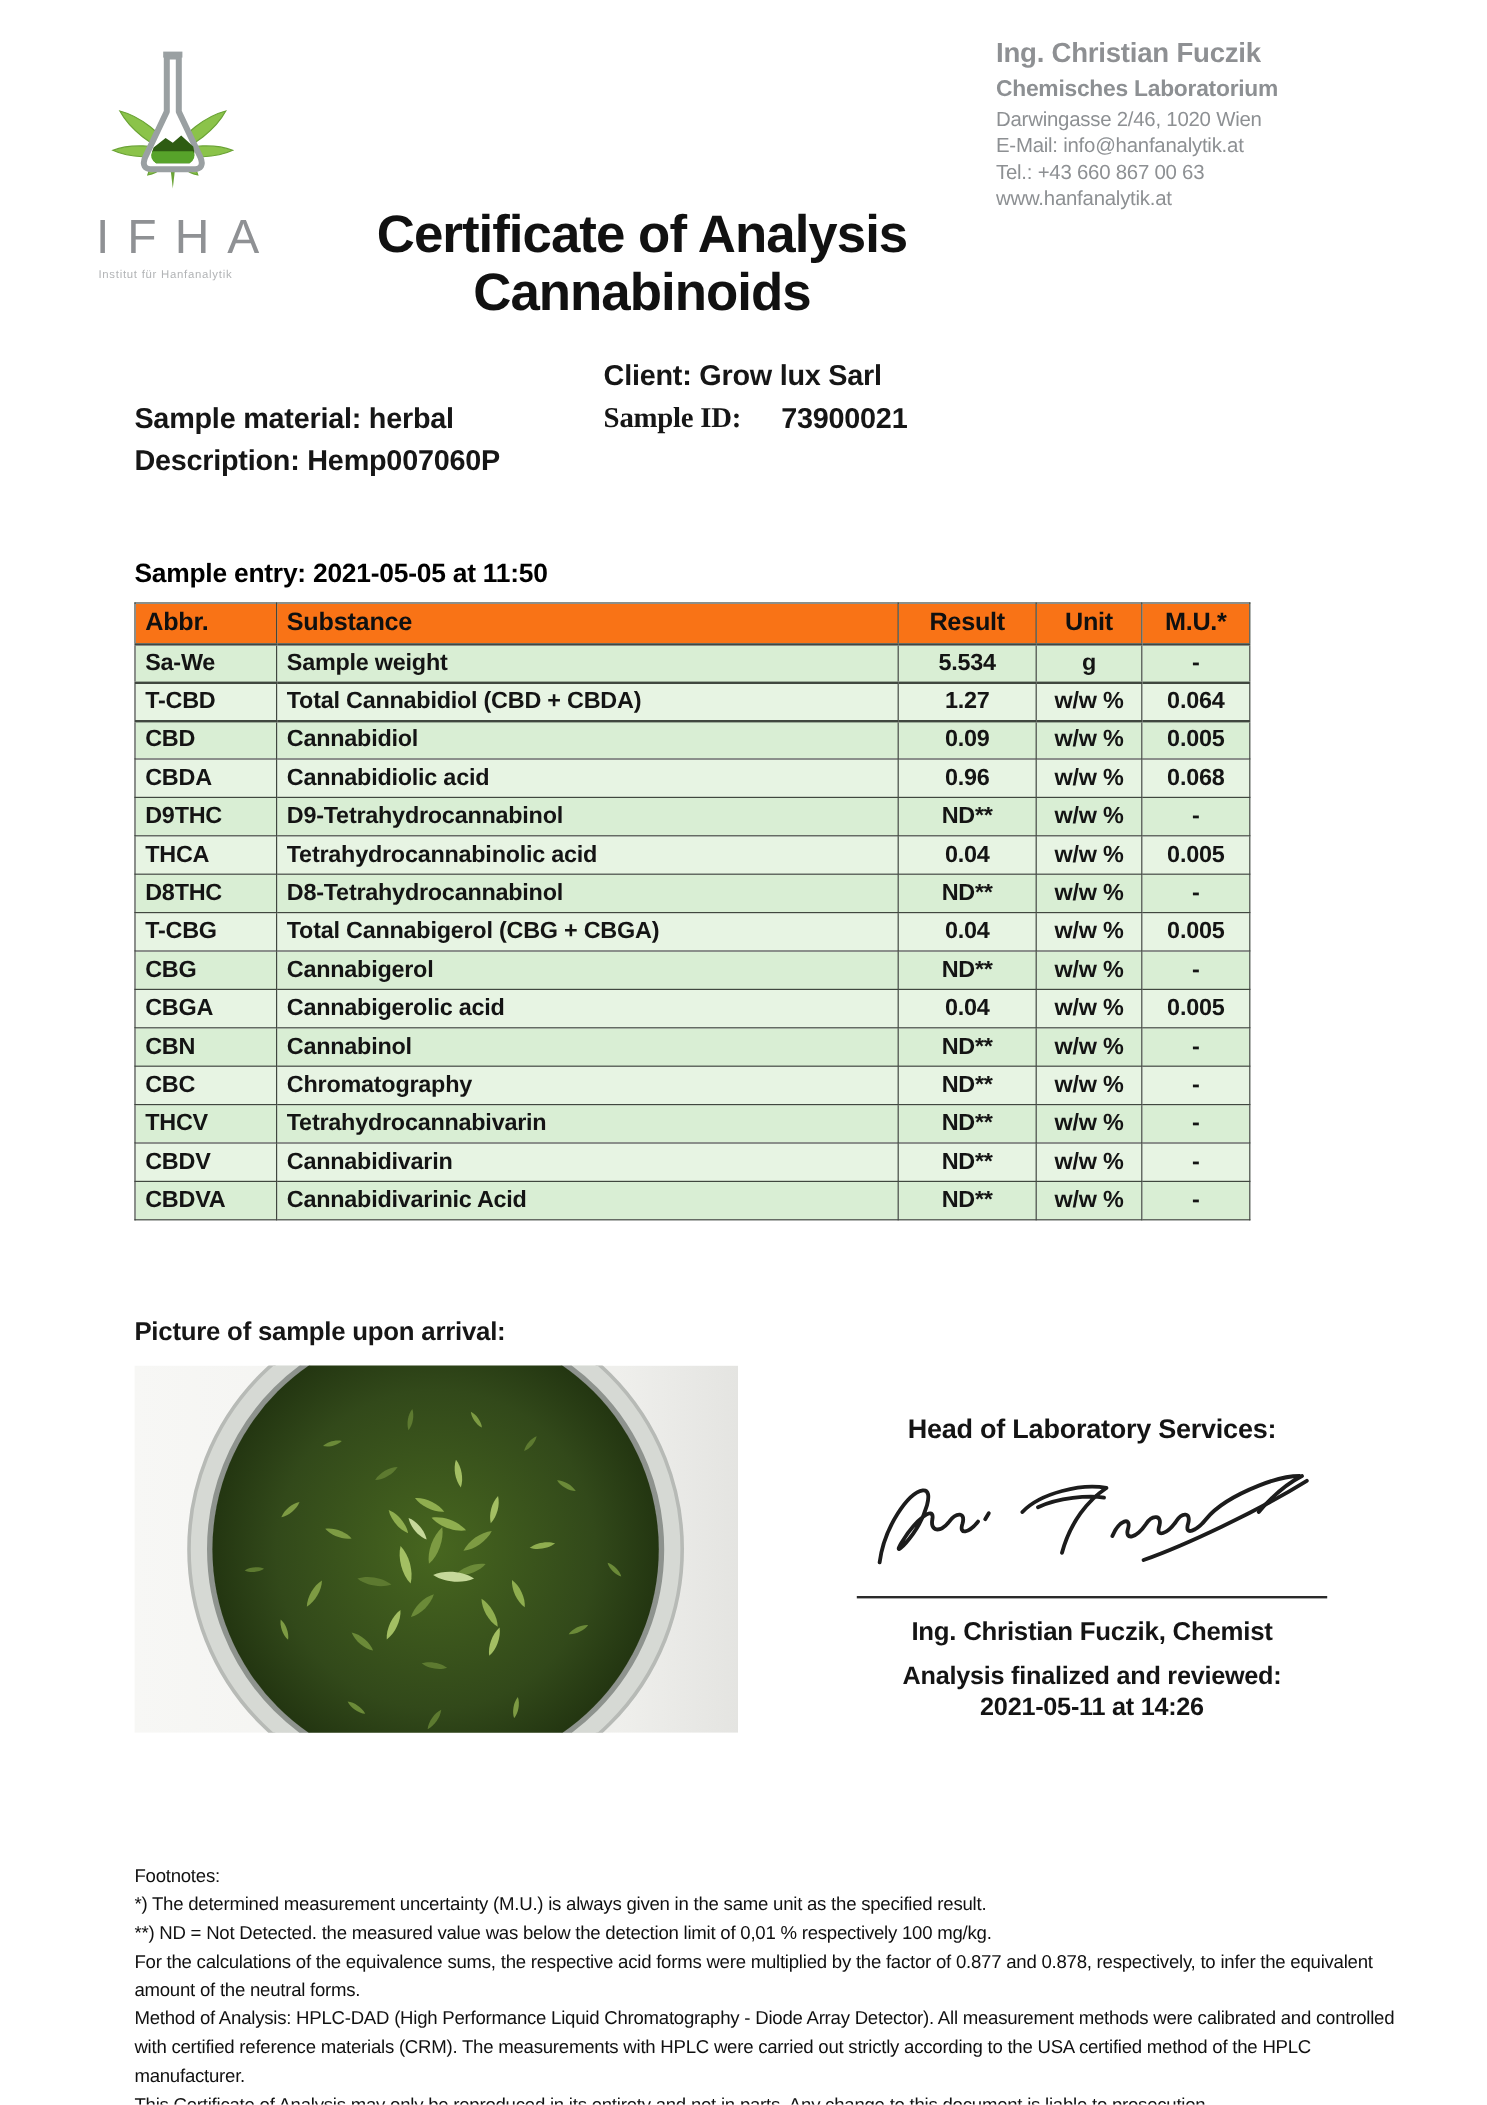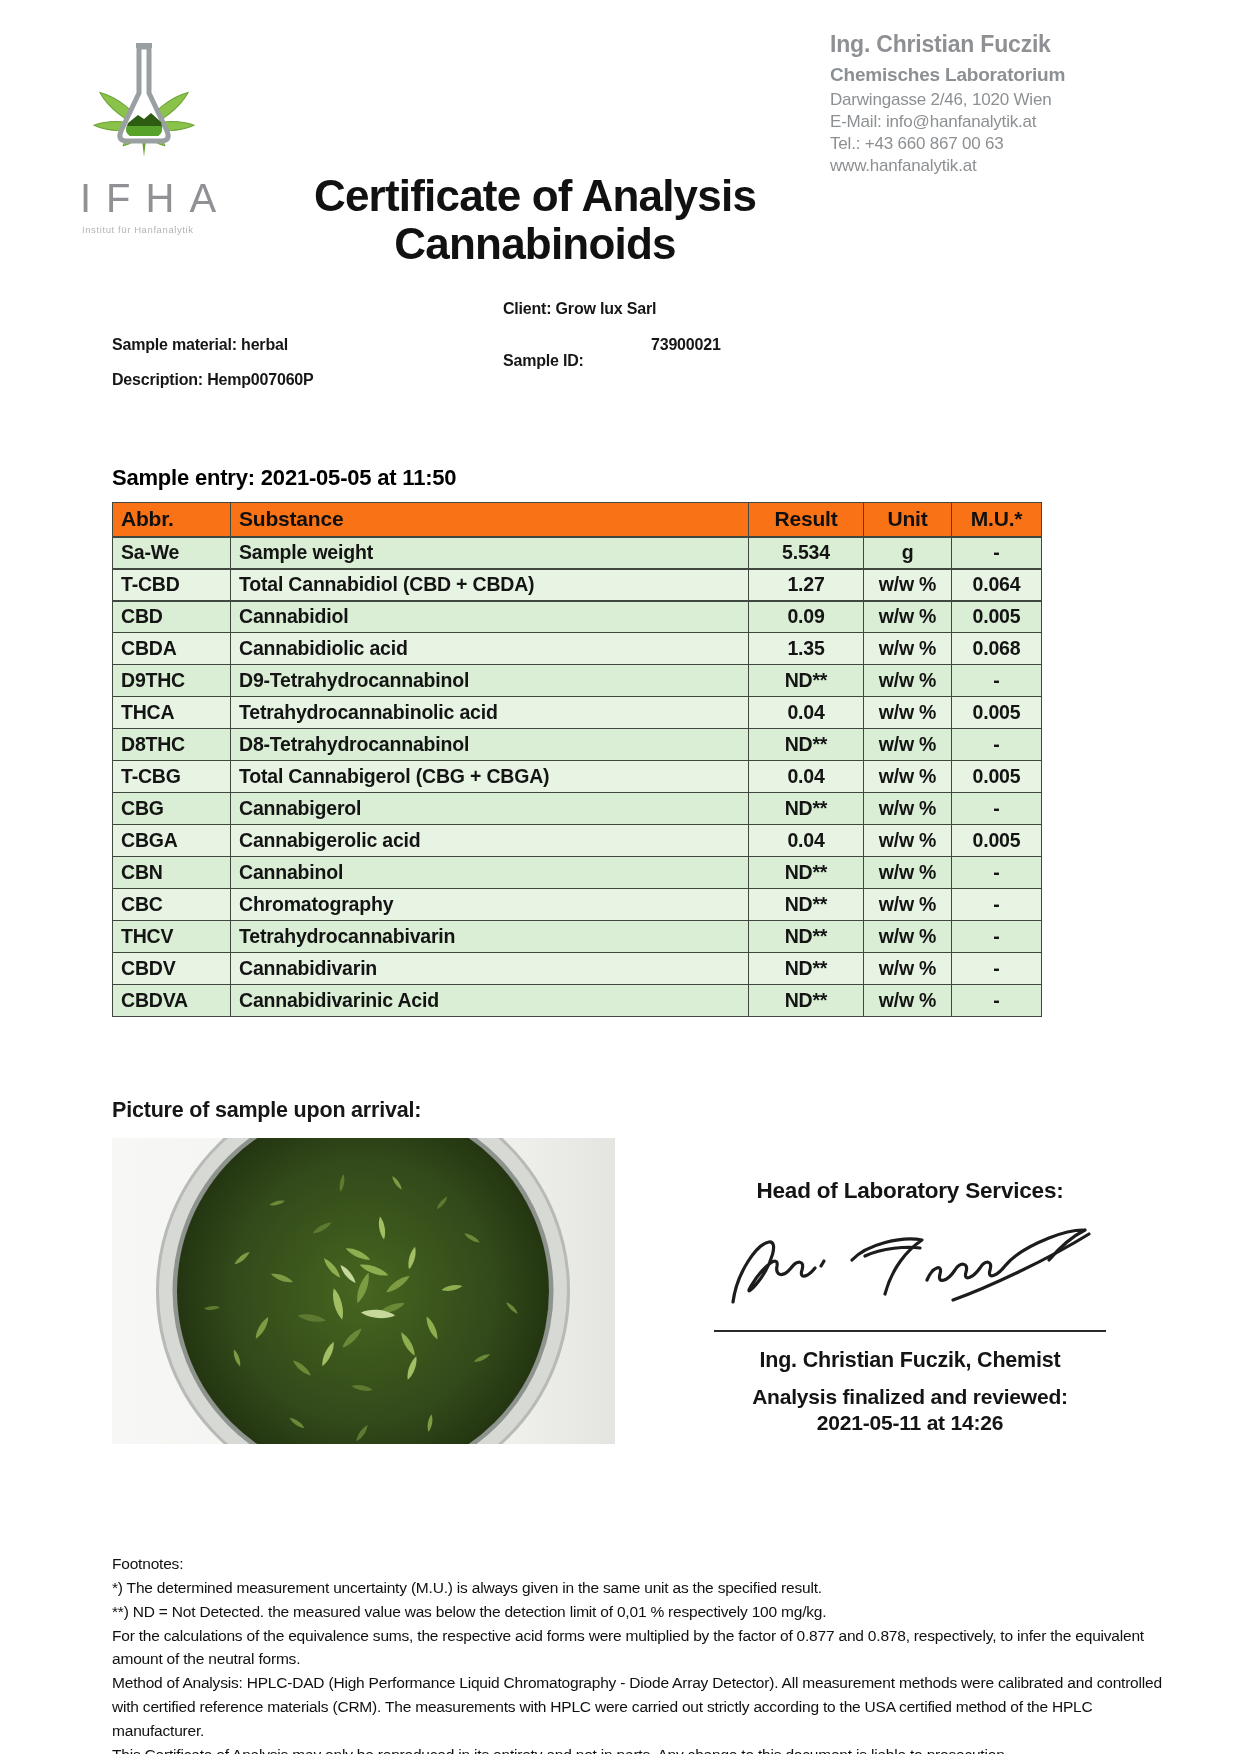--- a/index.html
+++ b/index.html
@@ -19,24 +19,24 @@
   .contact { left:830px; top:30px; color:#8d9093; line-height:1.3; }
   .contact-name { font-size:23px; font-weight:700; margin-bottom:3px; color:#8e9093; }
   .contact-org  { font-size:19px; font-weight:700; margin-bottom:1px; }
   .contact-line { font-size:17px; font-weight:500; }
 
   
   .title { left:0; top:172px; width:1070px; text-align:center;
            font-size:44px; font-weight:700; line-height:1.08; letter-spacing:-0.8px; color:#111; }
 
   
-  .info { font-size:16px; font-weight:600; color:#161616; }
+  .info { font-size:24px; font-weight:600; color:#161616; }
   .client-line      { left:503px; top:300px; }
   .material-line    { left:112px; top:336px; }
-  .sampleid-label   { left:503px; top:352px; }
+  .sampleid-label   { left:503px; top:336px;font-family:Liberation Serif, serif; }
   .sampleid-value   { left:651px; top:336px; }
   .description-line { left:112px; top:371px; }
   .sample-entry     { left:112px; top:465px; font-size:22px; font-weight:600; color:#000000; }
 
   
   table.results { position:absolute; left:112px; top:502px; width:929px;
                   border-collapse:collapse; table-layout:fixed; }
   table.results th, table.results td {
     border:1.4px solid #40473f; overflow:hidden; white-space:nowrap;
   }
@@ -162,21 +162,21 @@
       <td class="cell-abbr">CBD</td>
       <td class="cell-substance">Cannabidiol</td>
       <td class="cell-result">0.09</td>
       <td class="cell-unit">w/w %</td>
       <td class="cell-mu">0.005</td>
     </tr>
 
     <tr>
       <td class="cell-abbr">CBDA</td>
       <td class="cell-substance">Cannabidiolic acid</td>
-      <td class="cell-result">1.35</td>
+      <td class="cell-result">0.96</td>
       <td class="cell-unit">w/w %</td>
       <td class="cell-mu">0.068</td>
     </tr>
 
     <tr>
       <td class="cell-abbr">D9THC</td>
       <td class="cell-substance">D9-Tetrahydrocannabinol</td>
       <td class="cell-result">ND**</td>
       <td class="cell-unit">w/w %</td>
       <td class="cell-mu">-</td>

